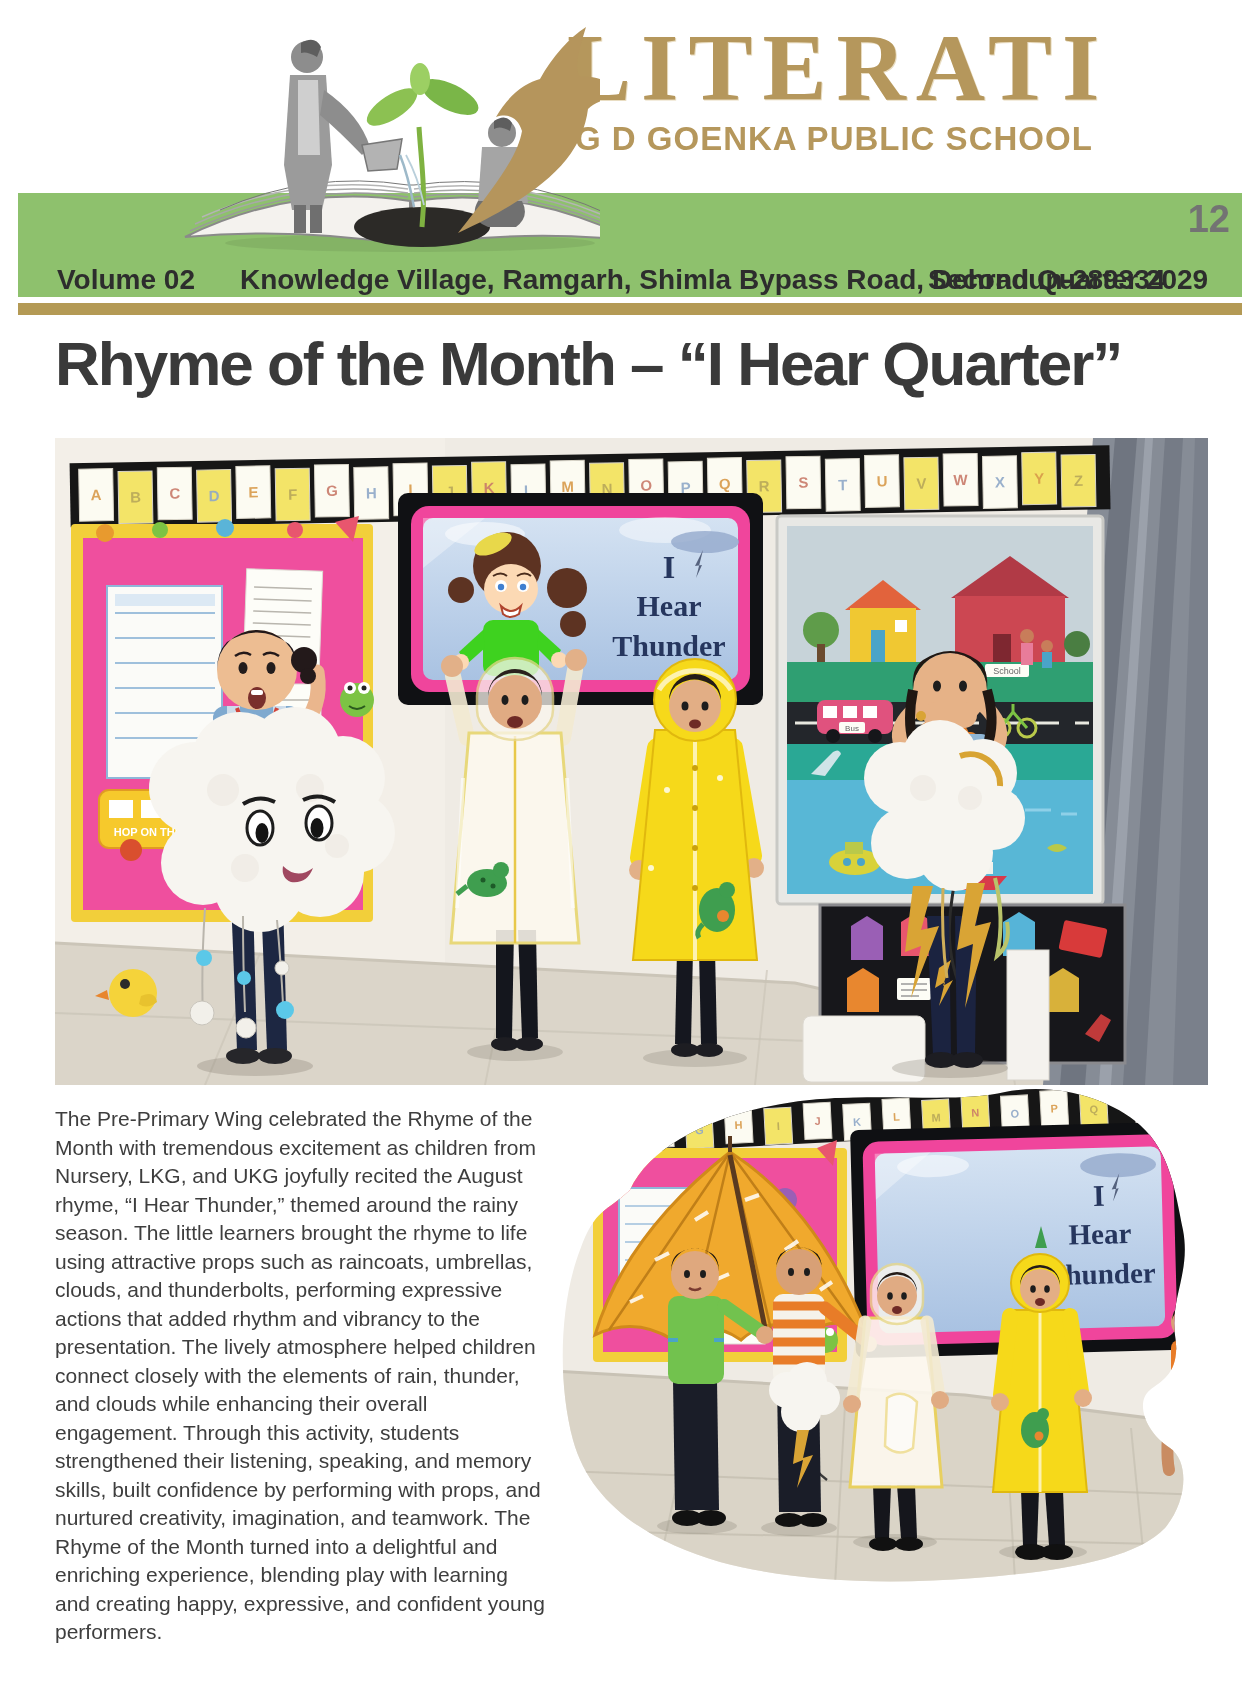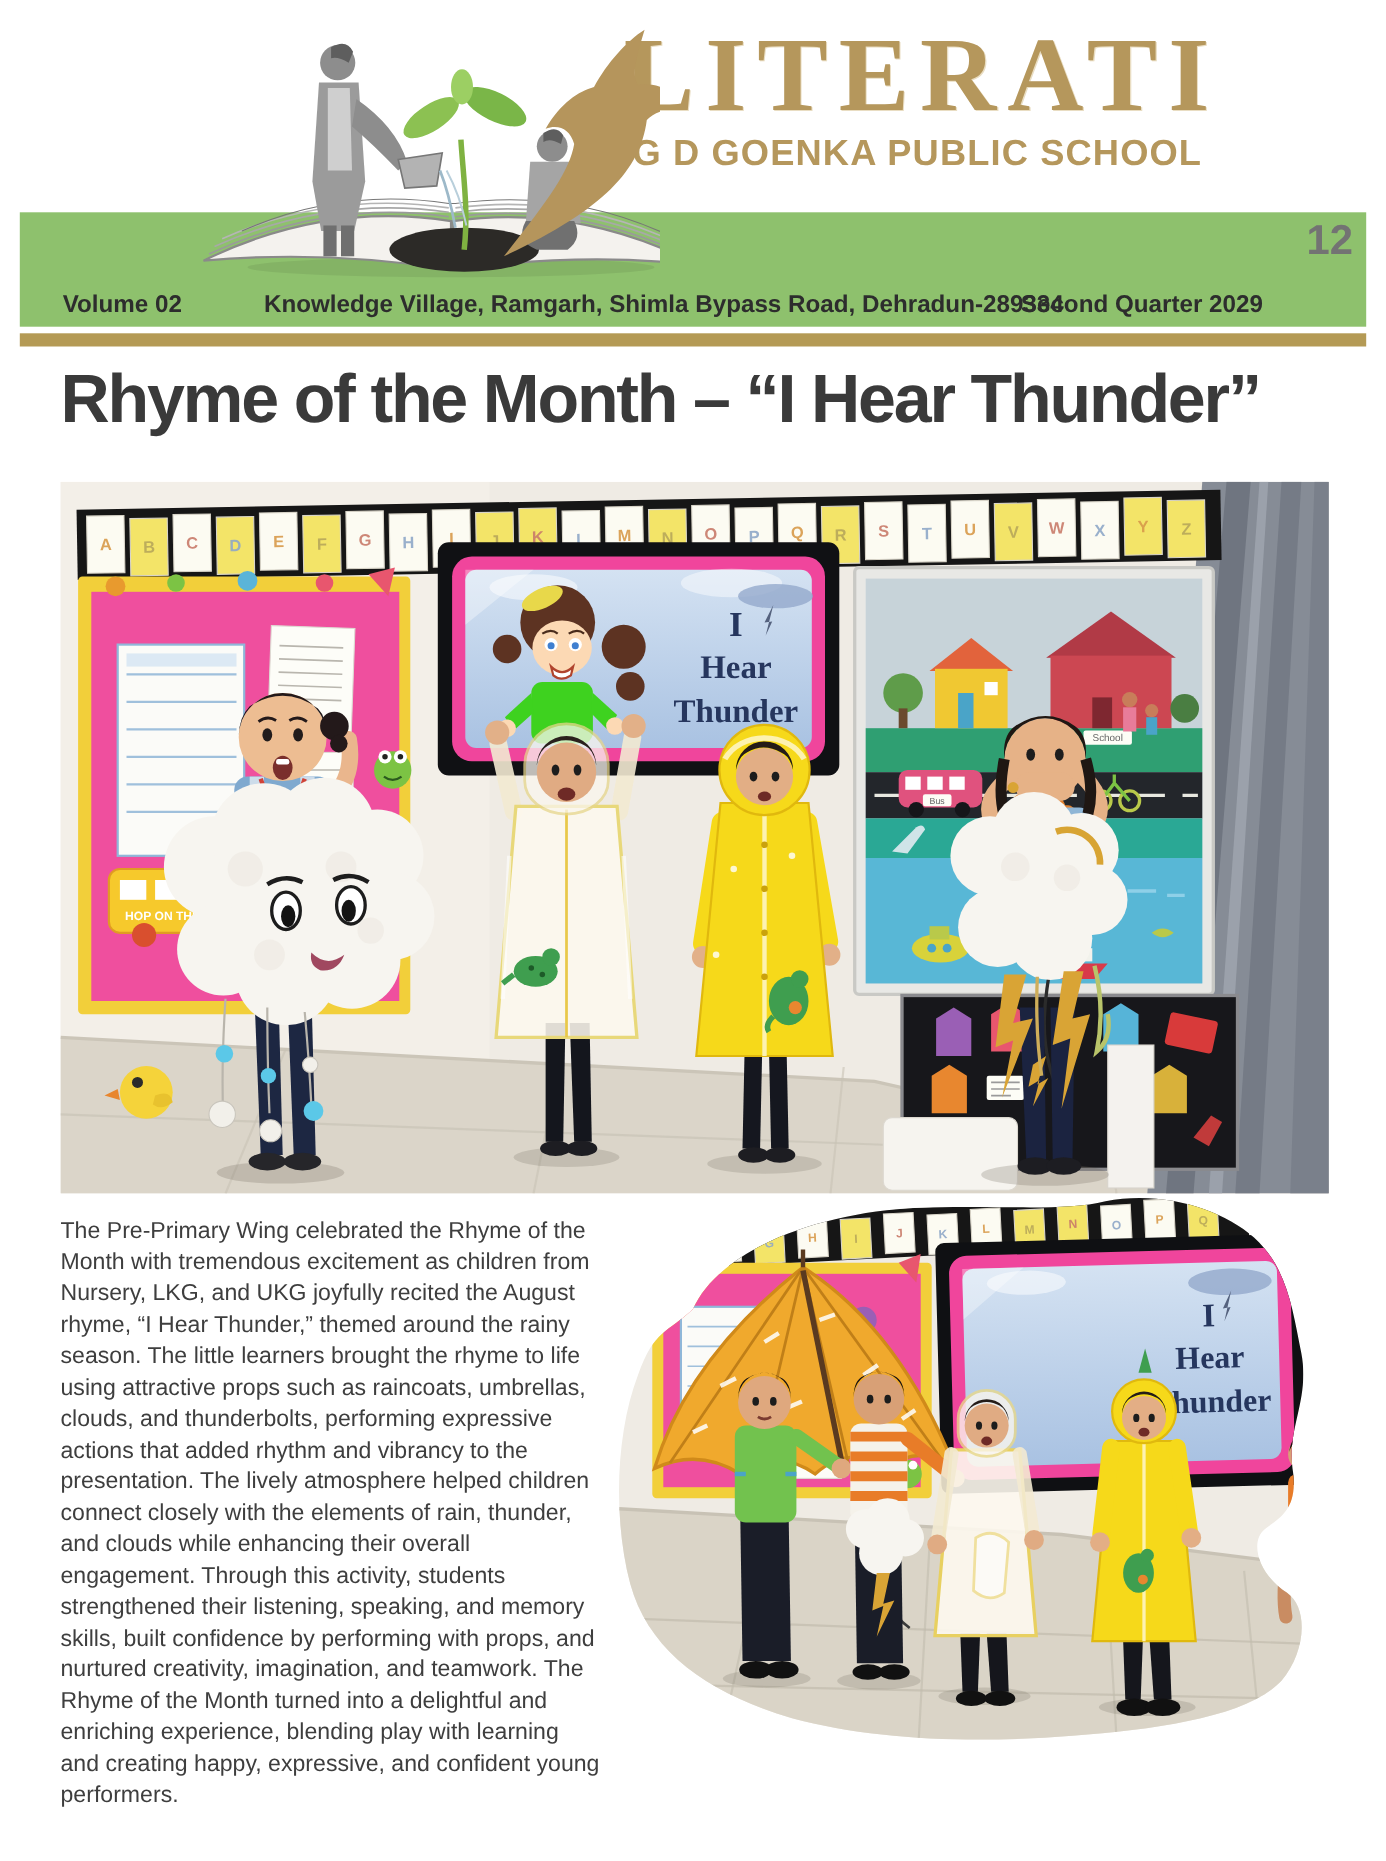--- a/index.html
+++ b/index.html
@@ -6,21 +6,21 @@
   .page{position:relative;width:1260px;height:1692px;background:#fff;overflow:hidden;
         font-family:"Liberation Sans",sans-serif;}
   .abs{position:absolute;}
   
   .brand{font-family:"Liberation Serif",serif;font-weight:bold;font-size:96px;
          letter-spacing:10px;color:var(--brand_gold);line-height:1;
          text-shadow:1px 1px 0 #e9ddc2;}
   .school{font-weight:bold;font-size:33px;letter-spacing:1px;color:var(--brand_gold);}
   .green-band{background:var(--green);}
   .page-num{font-weight:bold;font-size:38px;color:#737373;text-align:right;}
-  .info{font-weight:bold;font-size:22px;color:#2d2d2d;white-space:nowrap;}
+  .info{font-weight:bold;font-size:28px;color:#2d2d2d;white-space:nowrap;}
   .gold-bar{background:var(--gold);}
   .headline{font-weight:bold;font-size:62px;letter-spacing:-2px;color:var(--headline);
             white-space:nowrap;line-height:1;}
   .body-text{font-size:21px;line-height:28.5px;color:var(--body_text);margin:0;}
   svg text{font-family:"Liberation Sans",sans-serif;}
   .slide-text{font-family:"Liberation Serif",serif;font-weight:bold;fill:#26365e;}
 </style>
 </head>
 <body>
 
@@ -79,21 +79,21 @@
       <polygon points="440,160 474,148 476,168 444,176" fill="#f0efeb" stroke="#8a8a8a" stroke-width="1.5"></polygon>
       <path d="M408,196 Q398,214 418,222 L446,222 Q460,212 452,196 Z" fill="#707070"></path>
     </g>
 
     <path d="M388,228 C428,178 448,150 452,126 C448,112 438,108 426,112
              C440,88 456,78 470,74 C482,52 500,32 516,22
              C508,48 504,64 510,72 C528,70 546,78 558,94
              C540,92 526,96 518,104 C512,150 478,186 388,228 Z" fill="#b5955c"></path>
   </svg>
 
-  <div class="abs headline" style="left:55px;top:333px;">Rhyme of the Month – “I Hear Thunder”</div>
+  <div class="abs headline" style="left:55px;top:333px;">Rhyme of the Month – “I Hear Quarter”</div>
 
   <svg class="abs" style="left:55px;top:438px;" width="1153" height="647" viewBox="0 0 1153 647">
     <defs>
       <linearGradient id="sky1" x1="0" y1="0" x2="0" y2="1">
         <stop offset="0" stop-color="#d4e2f2"></stop>
           <stop offset="1" stop-color="#a9c2e2"></stop>
       </linearGradient>
     </defs>
 
     <rect x="0" y="0" width="1153" height="647" fill="#efebe4"></rect>

